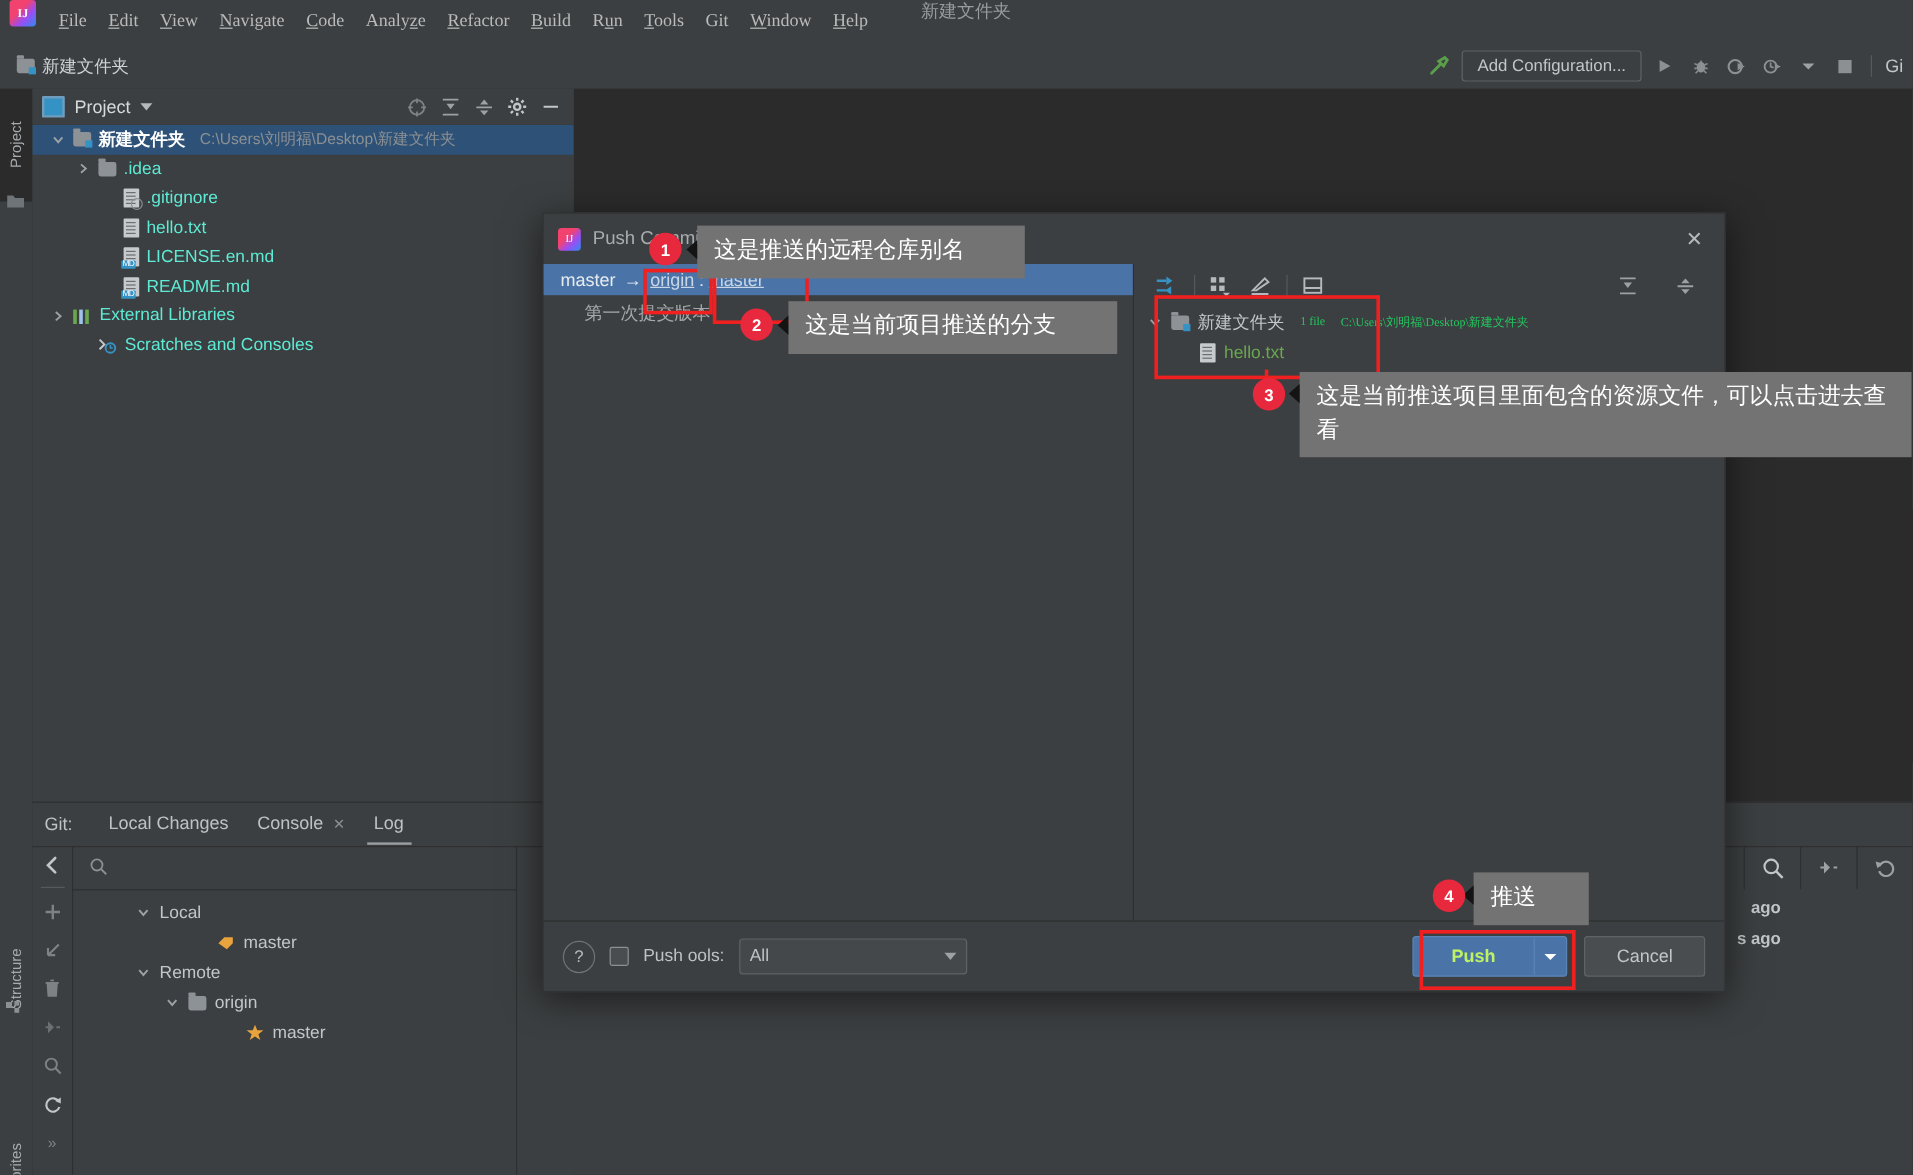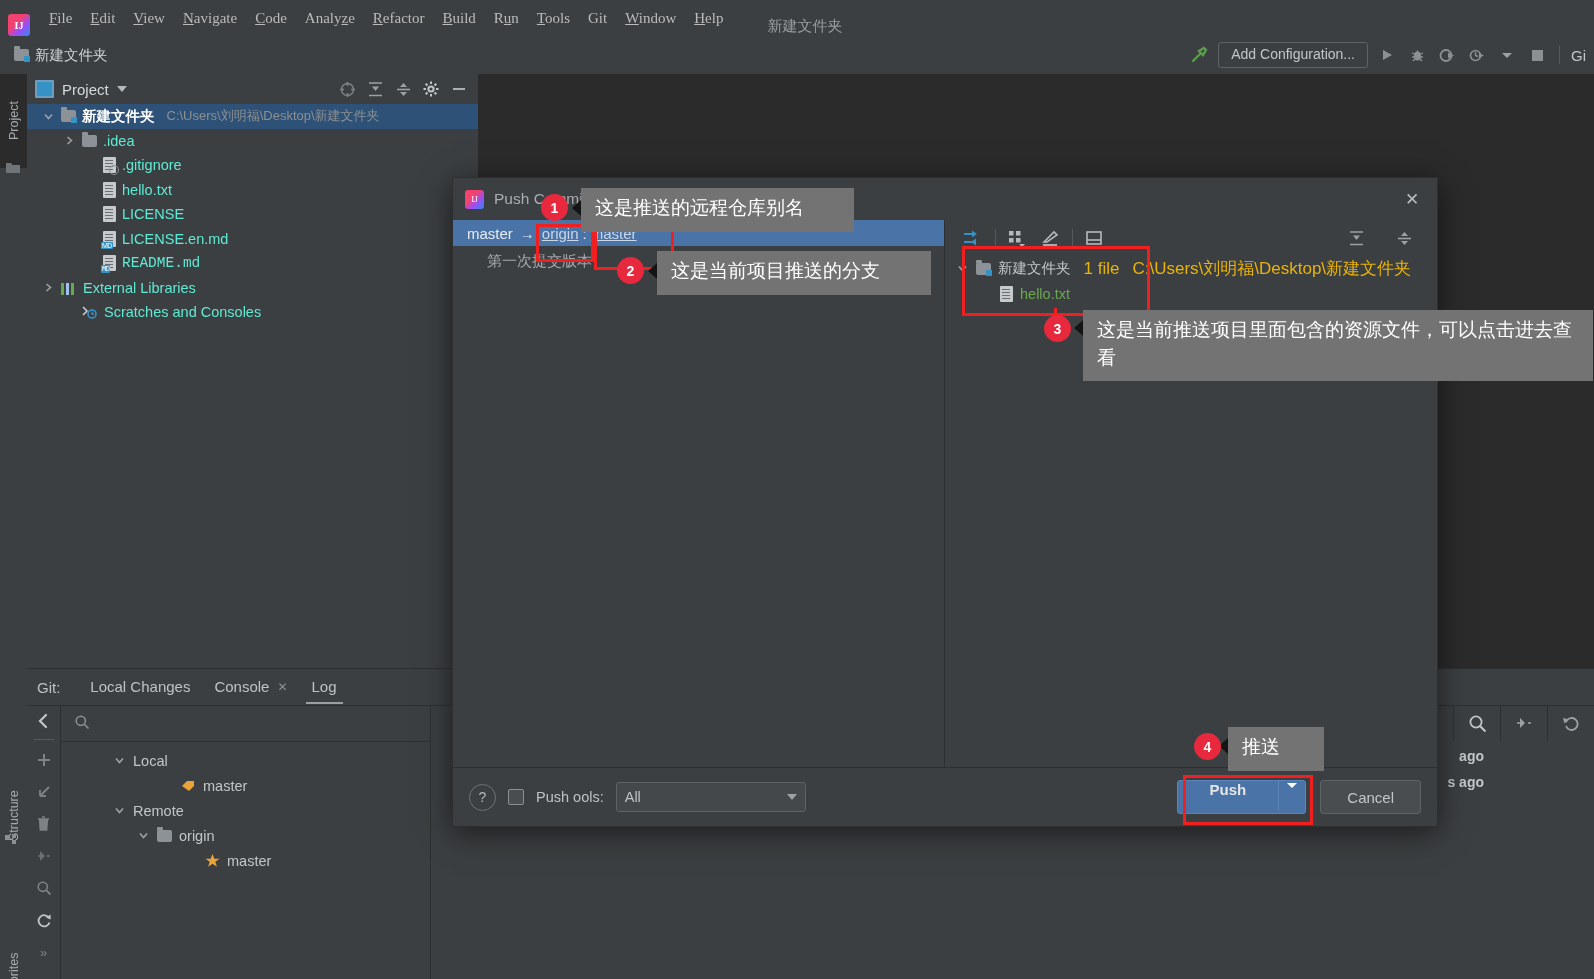--- a/index.html
+++ b/index.html
@@ -15,21 +15,21 @@
     background: #3c3f41;
     color: #bbbbbb;
     font-size: 13.5px;
     user-select: none;
   }
 
   
   .menubar {
     position: absolute; left: 0; top: 0; width: 1594px; height: 36px;
     background: #3c3f41;
-    display: flex; align-items: flex-end;
+    display: flex; align-items: flex-start;
   }
   .app-logo {
     width: 22px; height: 22px; margin-left: 8px; margin-right: 10px;
     border-radius: 3px;
     background: linear-gradient(135deg, #f2426f 0%, #f2426f 38%, #9b4df5 65%, #2d8cf0 100%);
     position: relative;
   }
   .app-logo::after {
     content: "IJ";
     position: absolute; inset: 0;
@@ -245,21 +245,21 @@
   .commit-msg { padding-left: 34px; padding-top: 6px; color: #a4a8ab; font-size: 15px; }
 
   .files-pane { flex: 1; position: relative; }
   .files-toolbar {
     height: 36px; display: flex; align-items: center; padding-left: 12px; gap: 0px;
   }
   .ft-ico { width: 34px; height: 30px; display:flex; align-items:center; justify-content:center; }
   .ft-sep { width:1px; height:18px; background:#55595c; margin:0 4px; }
   .ft-right { margin-left: auto; display:flex; align-items:center; padding-right: 16px; gap: 14px; }
   .frow { height: 25px; display:flex; align-items:center; gap:7px; font-size:14.5px; color:#c3c6c9; padding-left: 10px; }
-  .frow .meta { color:#eab308; font-size:17px; margin-left:6px; }
+  .frow .meta { color:#22c55e; font-size:10px; margin-left:6px;font-family:Liberation Serif, serif; }
   .frow .fname { color:#6aa84f; }
 
   .dlg-footer {
     position: absolute; left: 0; right: 0; bottom: 0; height: 58px;
     border-top: 1px solid #2e2f30; display: flex; align-items: center; padding: 0 16px; gap: 12px;
   }
   .help-btn {
     width: 25px; height: 25px; border-radius: 50%; border: 1px solid #6f7376;
     color: #b6b9bc; display:flex; align-items:center; justify-content:center; font-size:14px;
   }
@@ -272,22 +272,22 @@
     width: 172px; height: 28px; border: 1px solid #5e6366; border-radius: 3px;
     background: #45484a; display: flex; align-items: center; padding: 0 8px;
     color: #bfc2c5; font-size: 14.5px; gap: 18px;
   }
   .combo .tri {
     margin-left: auto; width:0;height:0;border-left:5px solid transparent;border-right:5px solid transparent;
     border-top:6px solid #9da1a4;
   }
   .push-wrap { margin-left: auto; display: flex; align-items: center; gap: 14px; }
   .btn-push {
-    height: 32px; display: flex; align-items: flex-start;
-    background: #4a74a8; border: 1px solid #5b85b8; border-radius: 3px; color: #e5e5e5;
+    height: 32px; display: flex; align-items: center;
+    background: #4a74a8; border: 1px solid #5b85b8; border-radius: 3px; color: #bef264;
   }
   .btn-push .main { padding: 0 32px; font-size: 15px; font-weight: bold; }
   .btn-push .split { width:1px; height: 30px; background:#5b85b8; }
   .btn-push .arw {
     width: 26px; display:flex; align-items:center; justify-content:center;
   }
   .btn-cancel {
     height: 32px; padding: 0 26px; display:flex; align-items:center; justify-content:center;
     border: 1px solid #5e6366; border-radius: 3px; background: #4a4d4f; color: #c3c6c9; font-size: 15px;
   }
@@ -485,32 +485,25 @@
         <div class="trow" style="padding-left: 56px;">
           <span class="arrow"></span>
           <span style="display: inline-flex; align-items: center;">
             <span class="ico-file"></span>
           </span>
           <span>hello.txt</span>
         </div>
         <div class="trow" style="padding-left: 56px;">
           <span class="arrow"></span>
           <span style="display: inline-flex; align-items: center;">
-            <span class="ico-file"></span>
-          </span>
-          <span>LICENSE</span>
+            <span class="ico-file ico-md"></span>
+          </span>
+          <span>LICENSE.en.md</span>
         </div>
         <div class="trow" style="padding-left: 56px;">
-          <span class="arrow"></span>
-          <span style="display: inline-flex; align-items: center;">
-            <span class="ico-file ico-md"></span>
-          </span>
-          <span>LICENSE.en.md</span>
-        </div>
-        <div class="trow" style="padding-left: 56px; font-family: Liberation Mono, monospace;">
           <span class="arrow"></span>
           <span style="display: inline-flex; align-items: center;">
             <span class="ico-file ico-md"></span>
           </span>
           <span>README.md</span>
         </div>
         <div class="trow" style="padding-left: 14px;">
           <span class="arrow">
             <svg width="11" height="11" viewBox="0 0 11 11">
               <path d="M3.5 2 L7.5 5.5 L3.5 9" stroke="#9da1a4" stroke-width="1.6" fill="none"></path>

